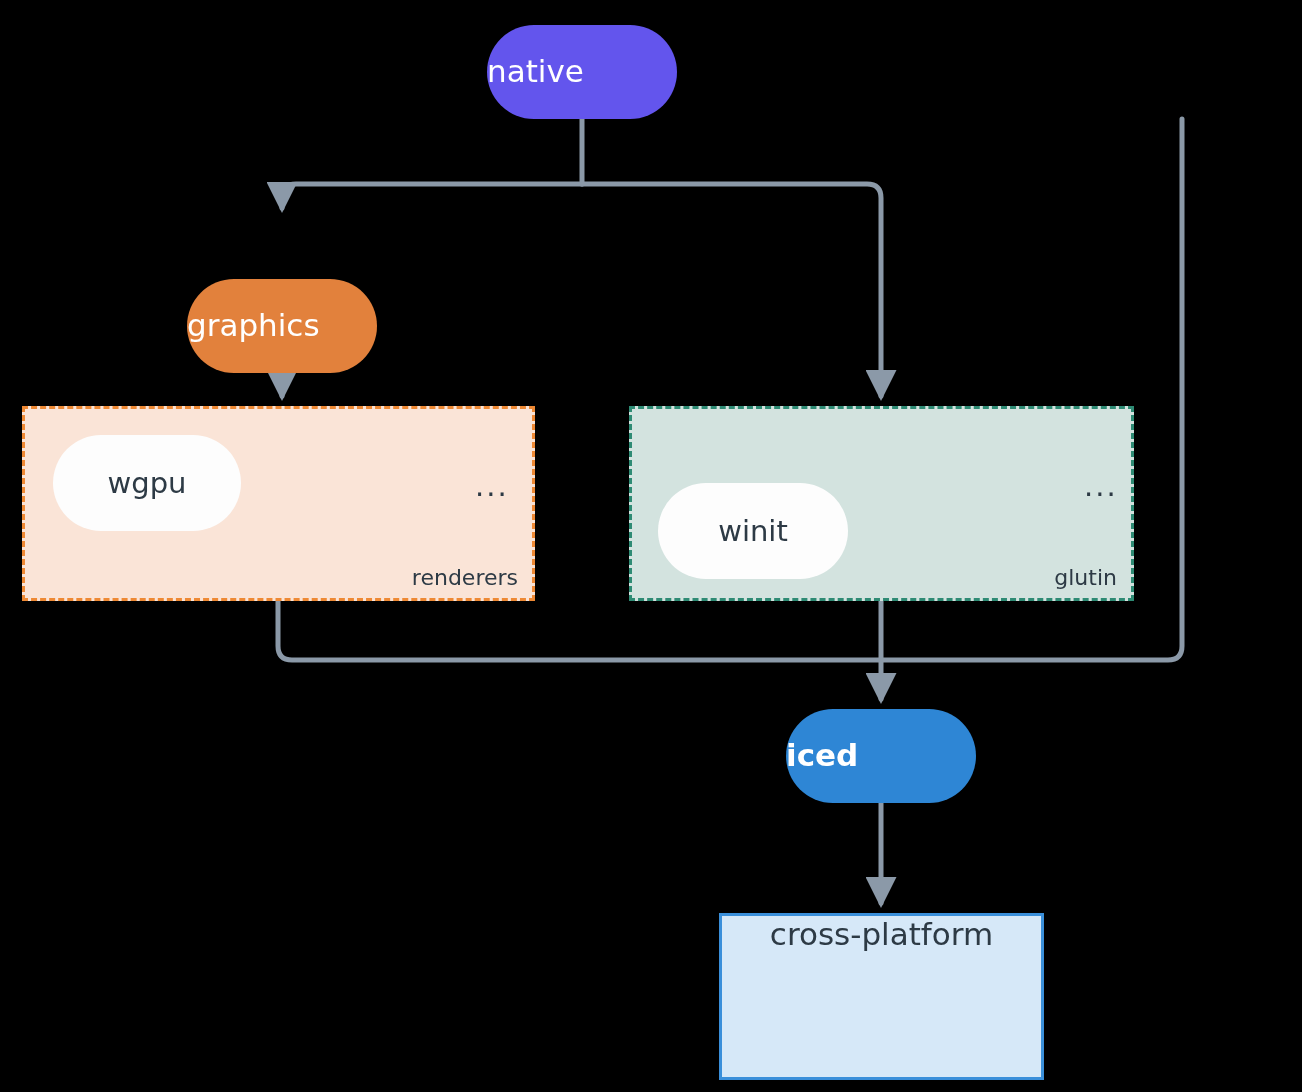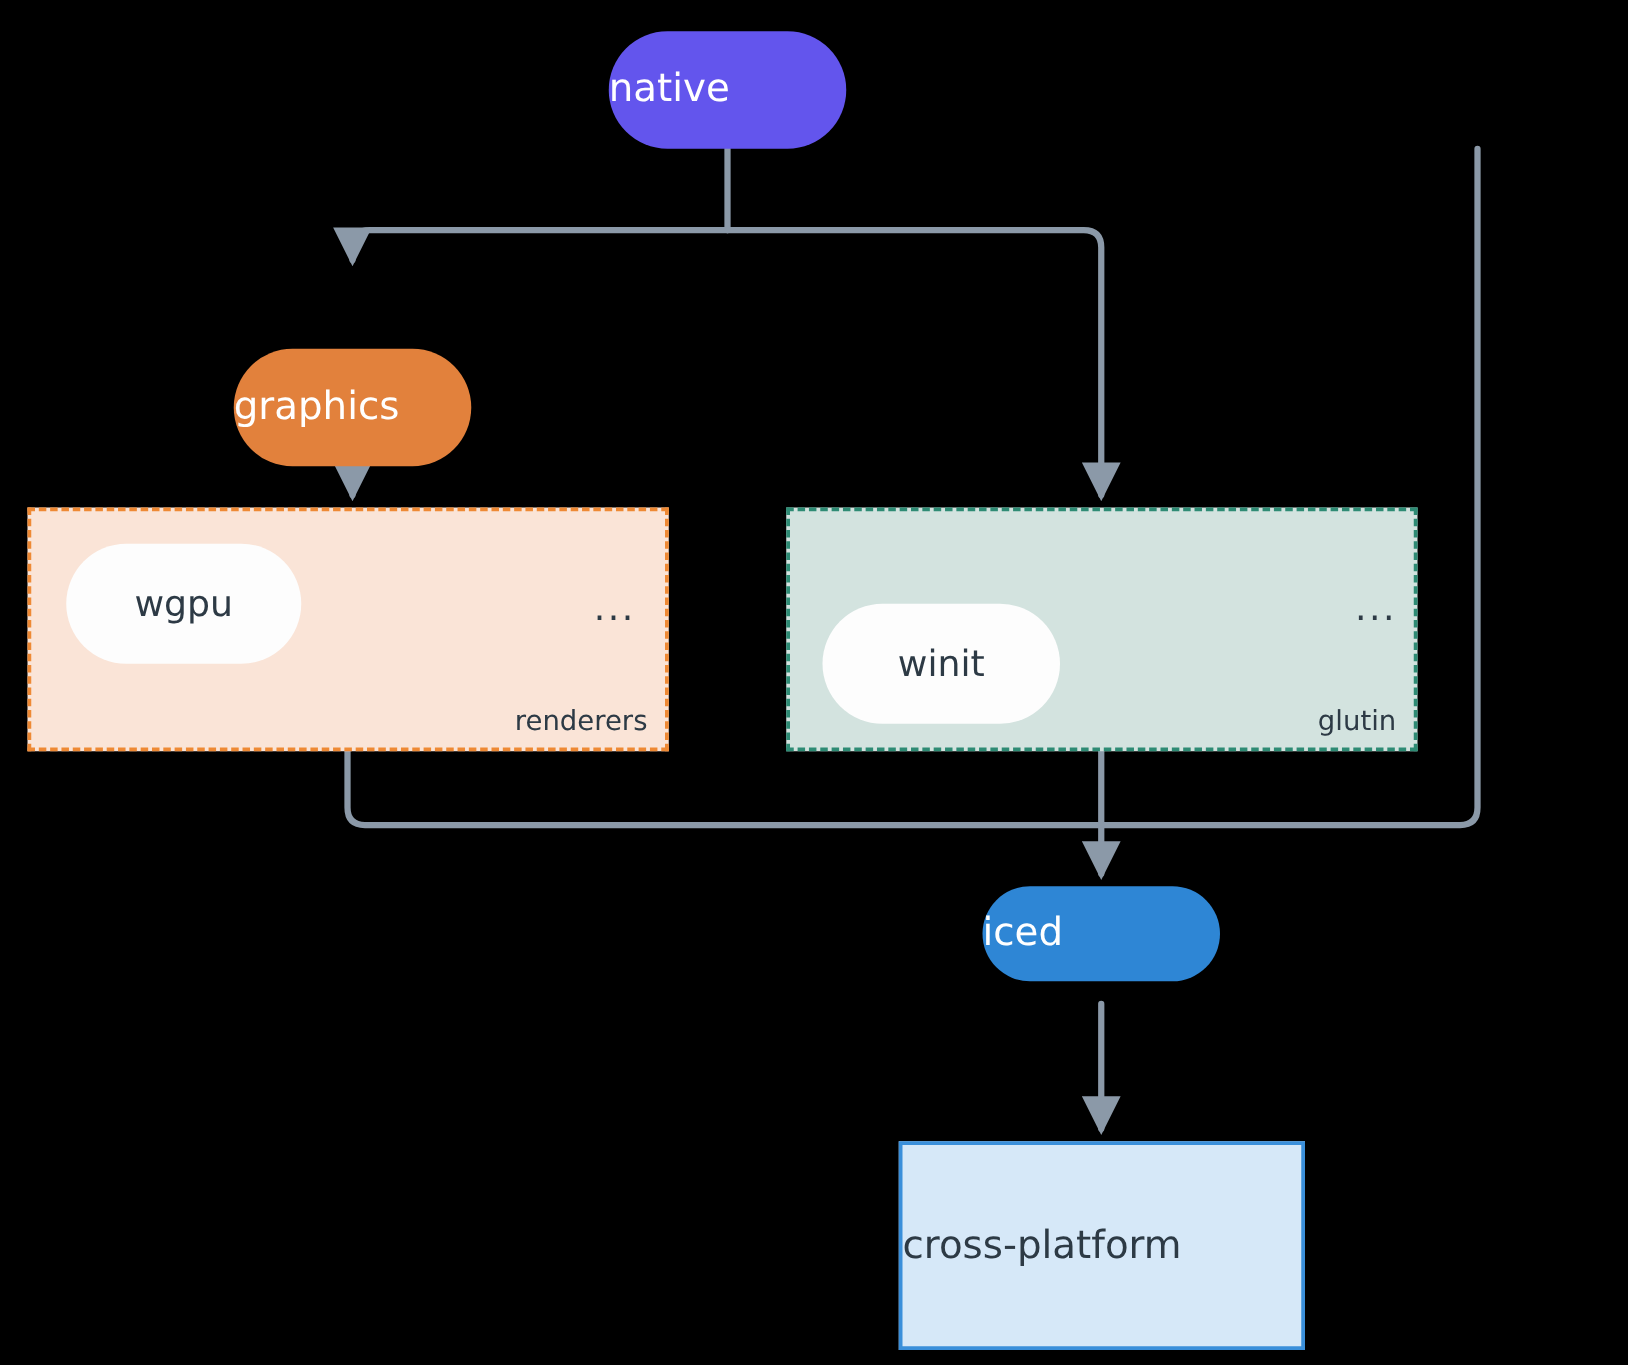--- a/index.html
+++ b/index.html
@@ -49,25 +49,26 @@
   }
   .pill-graphics {
     left: 187px; top: 231px; width: 190px; height: 94px;
     background: #E2813C;
     border-radius: 47px;
     color: #ffffff;
     font-size: 31px;
     margin-top: 48px;
   }
   .pill-iced {
-    left: 786px; top: 709px; width: 190px; height: 76px;
+    left: 786px; top: 709px; width: 190px; height: 94px;
     background: #2E86D5;
     border-radius: 47px;
     color: #ffffff;
     font-size: 31px;
+    font-weight: bold;
   }
   
   .group {
     position: absolute;
     box-sizing: border-box;
     text-decoration: underline;
   }
   .group-renderers {
     left: 22px; top: 406px; width: 513px; height: 195px;
     background: #FAE4D7;
@@ -109,21 +110,21 @@
   }
   .ell-renderers { left: 450px; top: 60px; }
   .ell-shells    { left: 452px; top: 60px; }
   
   .box-app {
     left: 719px; top: 913px; width: 325px; height: 167px;
     background: #D6E8F8;
     border: 3px solid #3A8FDA;
     color: #2D3A45;
     font-size: 31px;
-    flex-direction: row;
+    flex-direction: column;
   }
   .box-app .ln { display: block; }
 </style>
 </head>
 <body>
 
 <div id="canvas">
 
   <svg id="edges" viewBox="0 0 1302 1092" xmlns="http://www.w3.org/2000/svg">
     <defs>

